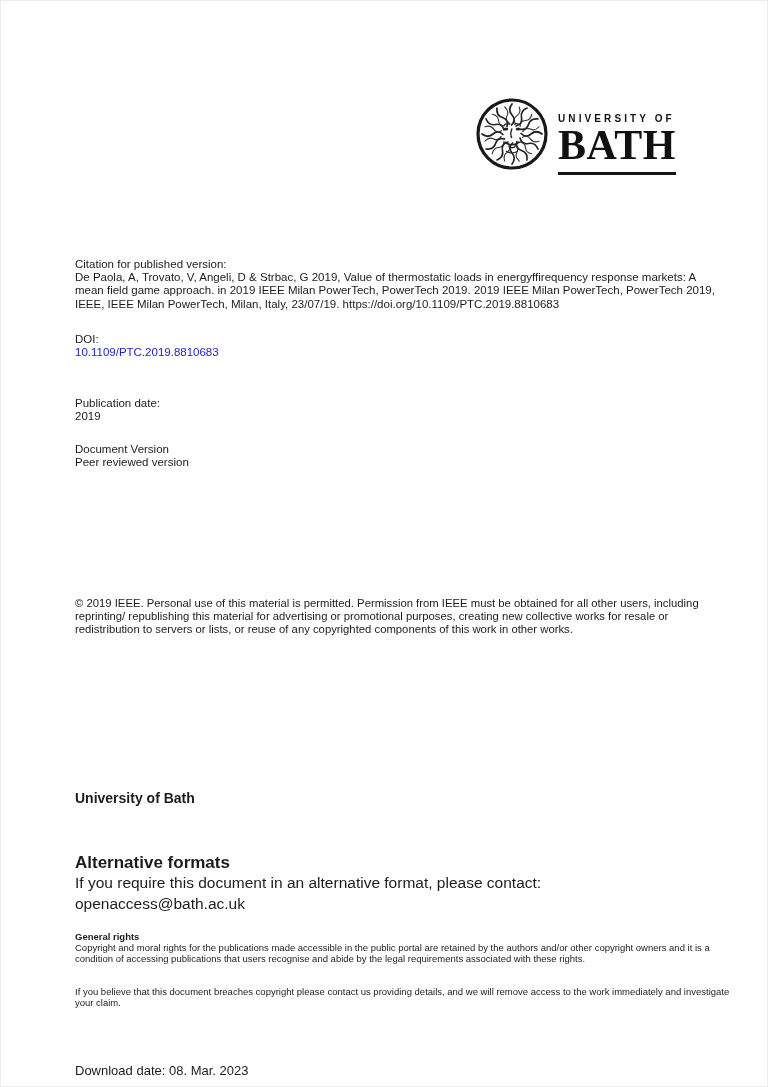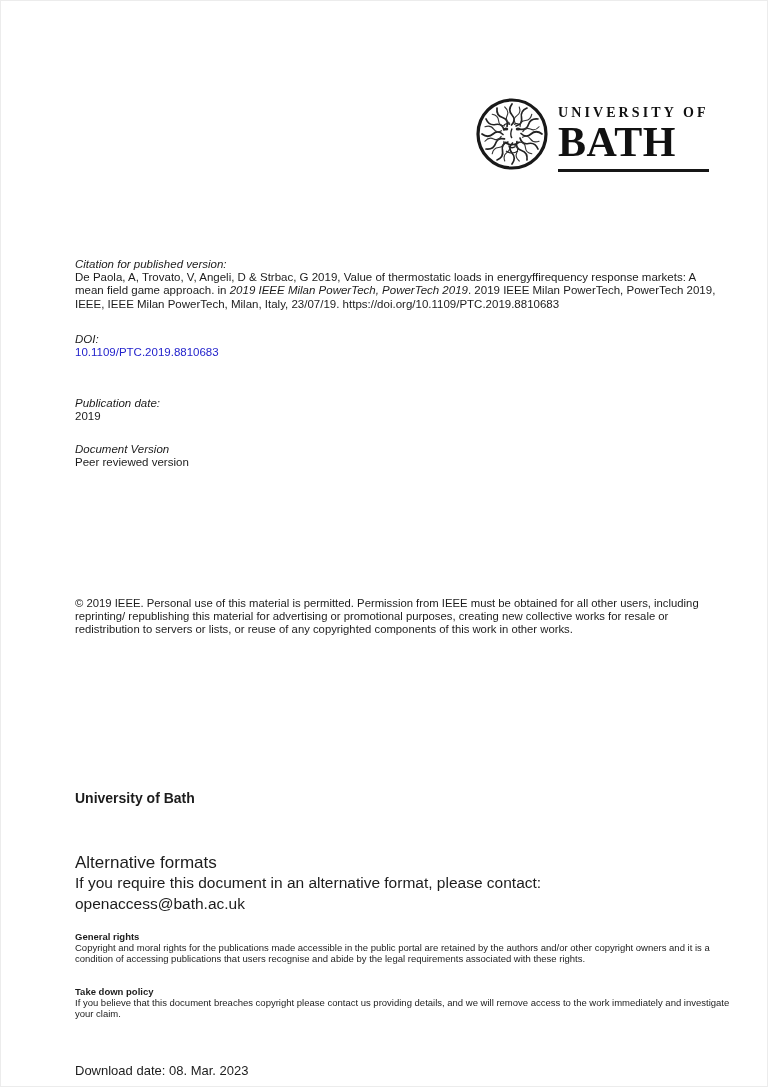--- a/index.html
+++ b/index.html
@@ -13,46 +13,46 @@
     overflow:hidden;
     border:1px solid #ececec;
   }
   .abs { position:absolute; }
 
   
   .logo { top:96px; left:474px; display:flex; align-items:flex-start; gap:9px; }
   .crest { width:74px; height:74px; flex:0 0 auto; }
   .logo-text { display:flex; flex-direction:column; border-bottom:3px solid #161616; padding-bottom:6px; }
   .logo-top {
-    font-family:Liberation Serif, serif; font-weight:bold;
-    font-size:14px; letter-spacing:3.1px; white-space:nowrap;
-    margin-top:8px; color:#111;
+    font-family:Liberation Sans, sans-serif; font-weight:bold;
+    font-size:10px; letter-spacing:3.1px; white-space:nowrap;
+    margin-top:16px; color:#111;
   }
   .logo-bath {
     font-family:Liberation Serif, serif; font-weight:bold;
     font-size:42px; line-height:0.95; letter-spacing:0.5px;
     margin-top:2px; color:#111; white-space:nowrap;
   }
 
   
   .small { font-size:11.5px; line-height:13.2px; }
-  .it { font-style:italic; }
+  .it { }
   .link { color:#2323cc; text-decoration:none; cursor:pointer; }
 
   .citation   { top:257px; left:74px; width:645px; }
   .doi        { top:332px; left:74px; width:400px; }
   .pubdate    { top:396px; left:74px; width:400px; }
   .docver     { top:442px; left:74px; width:400px; }
   .publink    { top:491px; left:74px; width:400px; }
   .copyright  { top:596px; left:74px; width:628px; font-size:11.3px; line-height:13px; }
 
   .institution { top:789px; left:74px; font-size:14px; font-weight:bold; }
 
   .altformats { top:851px; left:74px; width:620px; }
-  .altformats h2 { font-size:17px; font-weight:normal; line-height:21px; }
+  .altformats h2 { font-size:17px; font-weight:bold; line-height:21px; }
   .altformats .af-body { font-size:15.5px; line-height:20.5px; }
 
   .tiny { font-size:9.5px; line-height:10.8px; }
   .tiny h3 { font-size:9.5px; font-weight:bold; line-height:10.8px; }
   .genrights { top:931px; left:74px; width:656px; }
   .takedown  { top:986px; left:74px; width:656px; }
 
   .downloaddate { top:1062px; left:74px; font-size:13px; }
 </style>
 </head>
@@ -141,19 +141,18 @@
       <div>openaccess@bath.ac.uk</div>
     </div>
   </div>
 
   <div class="abs genrights tiny">
     <h3>General rights</h3>
     <div>Copyright and moral rights for the publications made accessible in the public portal are retained by the authors and/or other copyright owners and it is a condition of accessing publications that users recognise and abide by the legal requirements associated with these rights.</div>
   </div>
 
   <div class="abs takedown tiny">
-    <h3>Take down policy</h3>
     <div>If you believe that this document breaches copyright please contact us providing details, and we will remove access to the work immediately and investigate your claim.</div>
   </div>
 
   <div class="abs downloaddate">Download date: 08. Mar. 2023</div>
 
 </div>
 
 </body></html>

